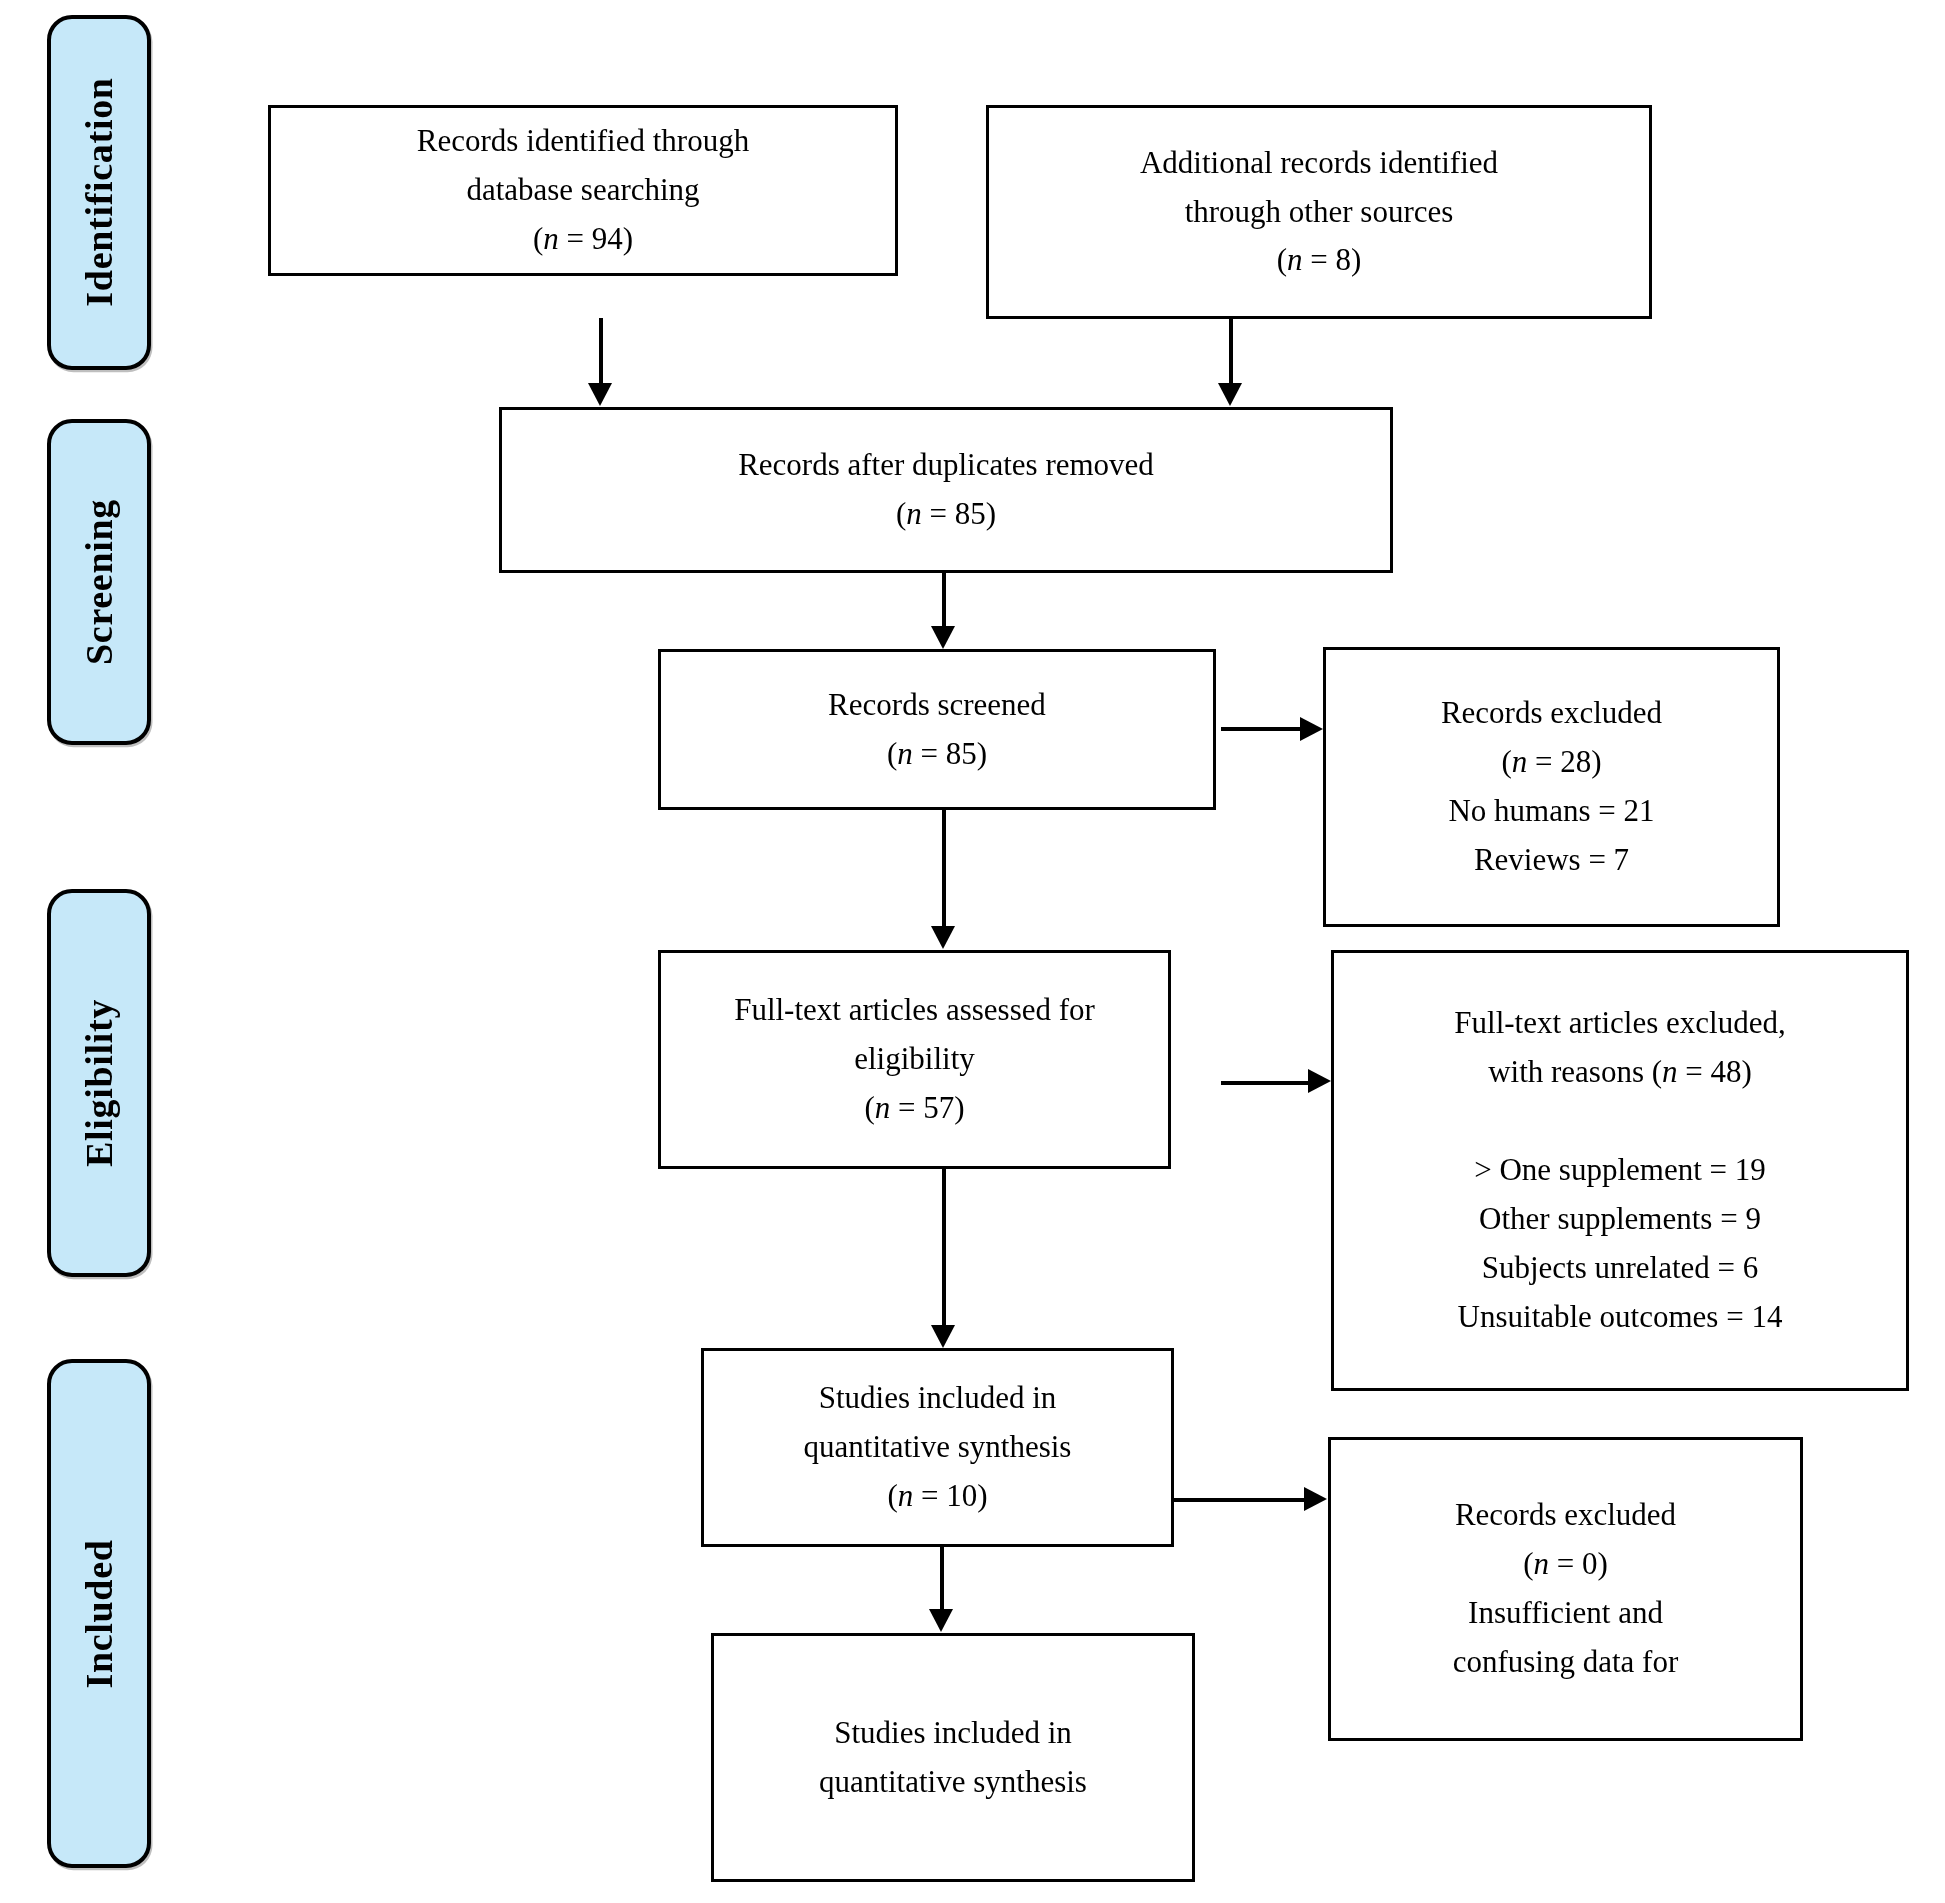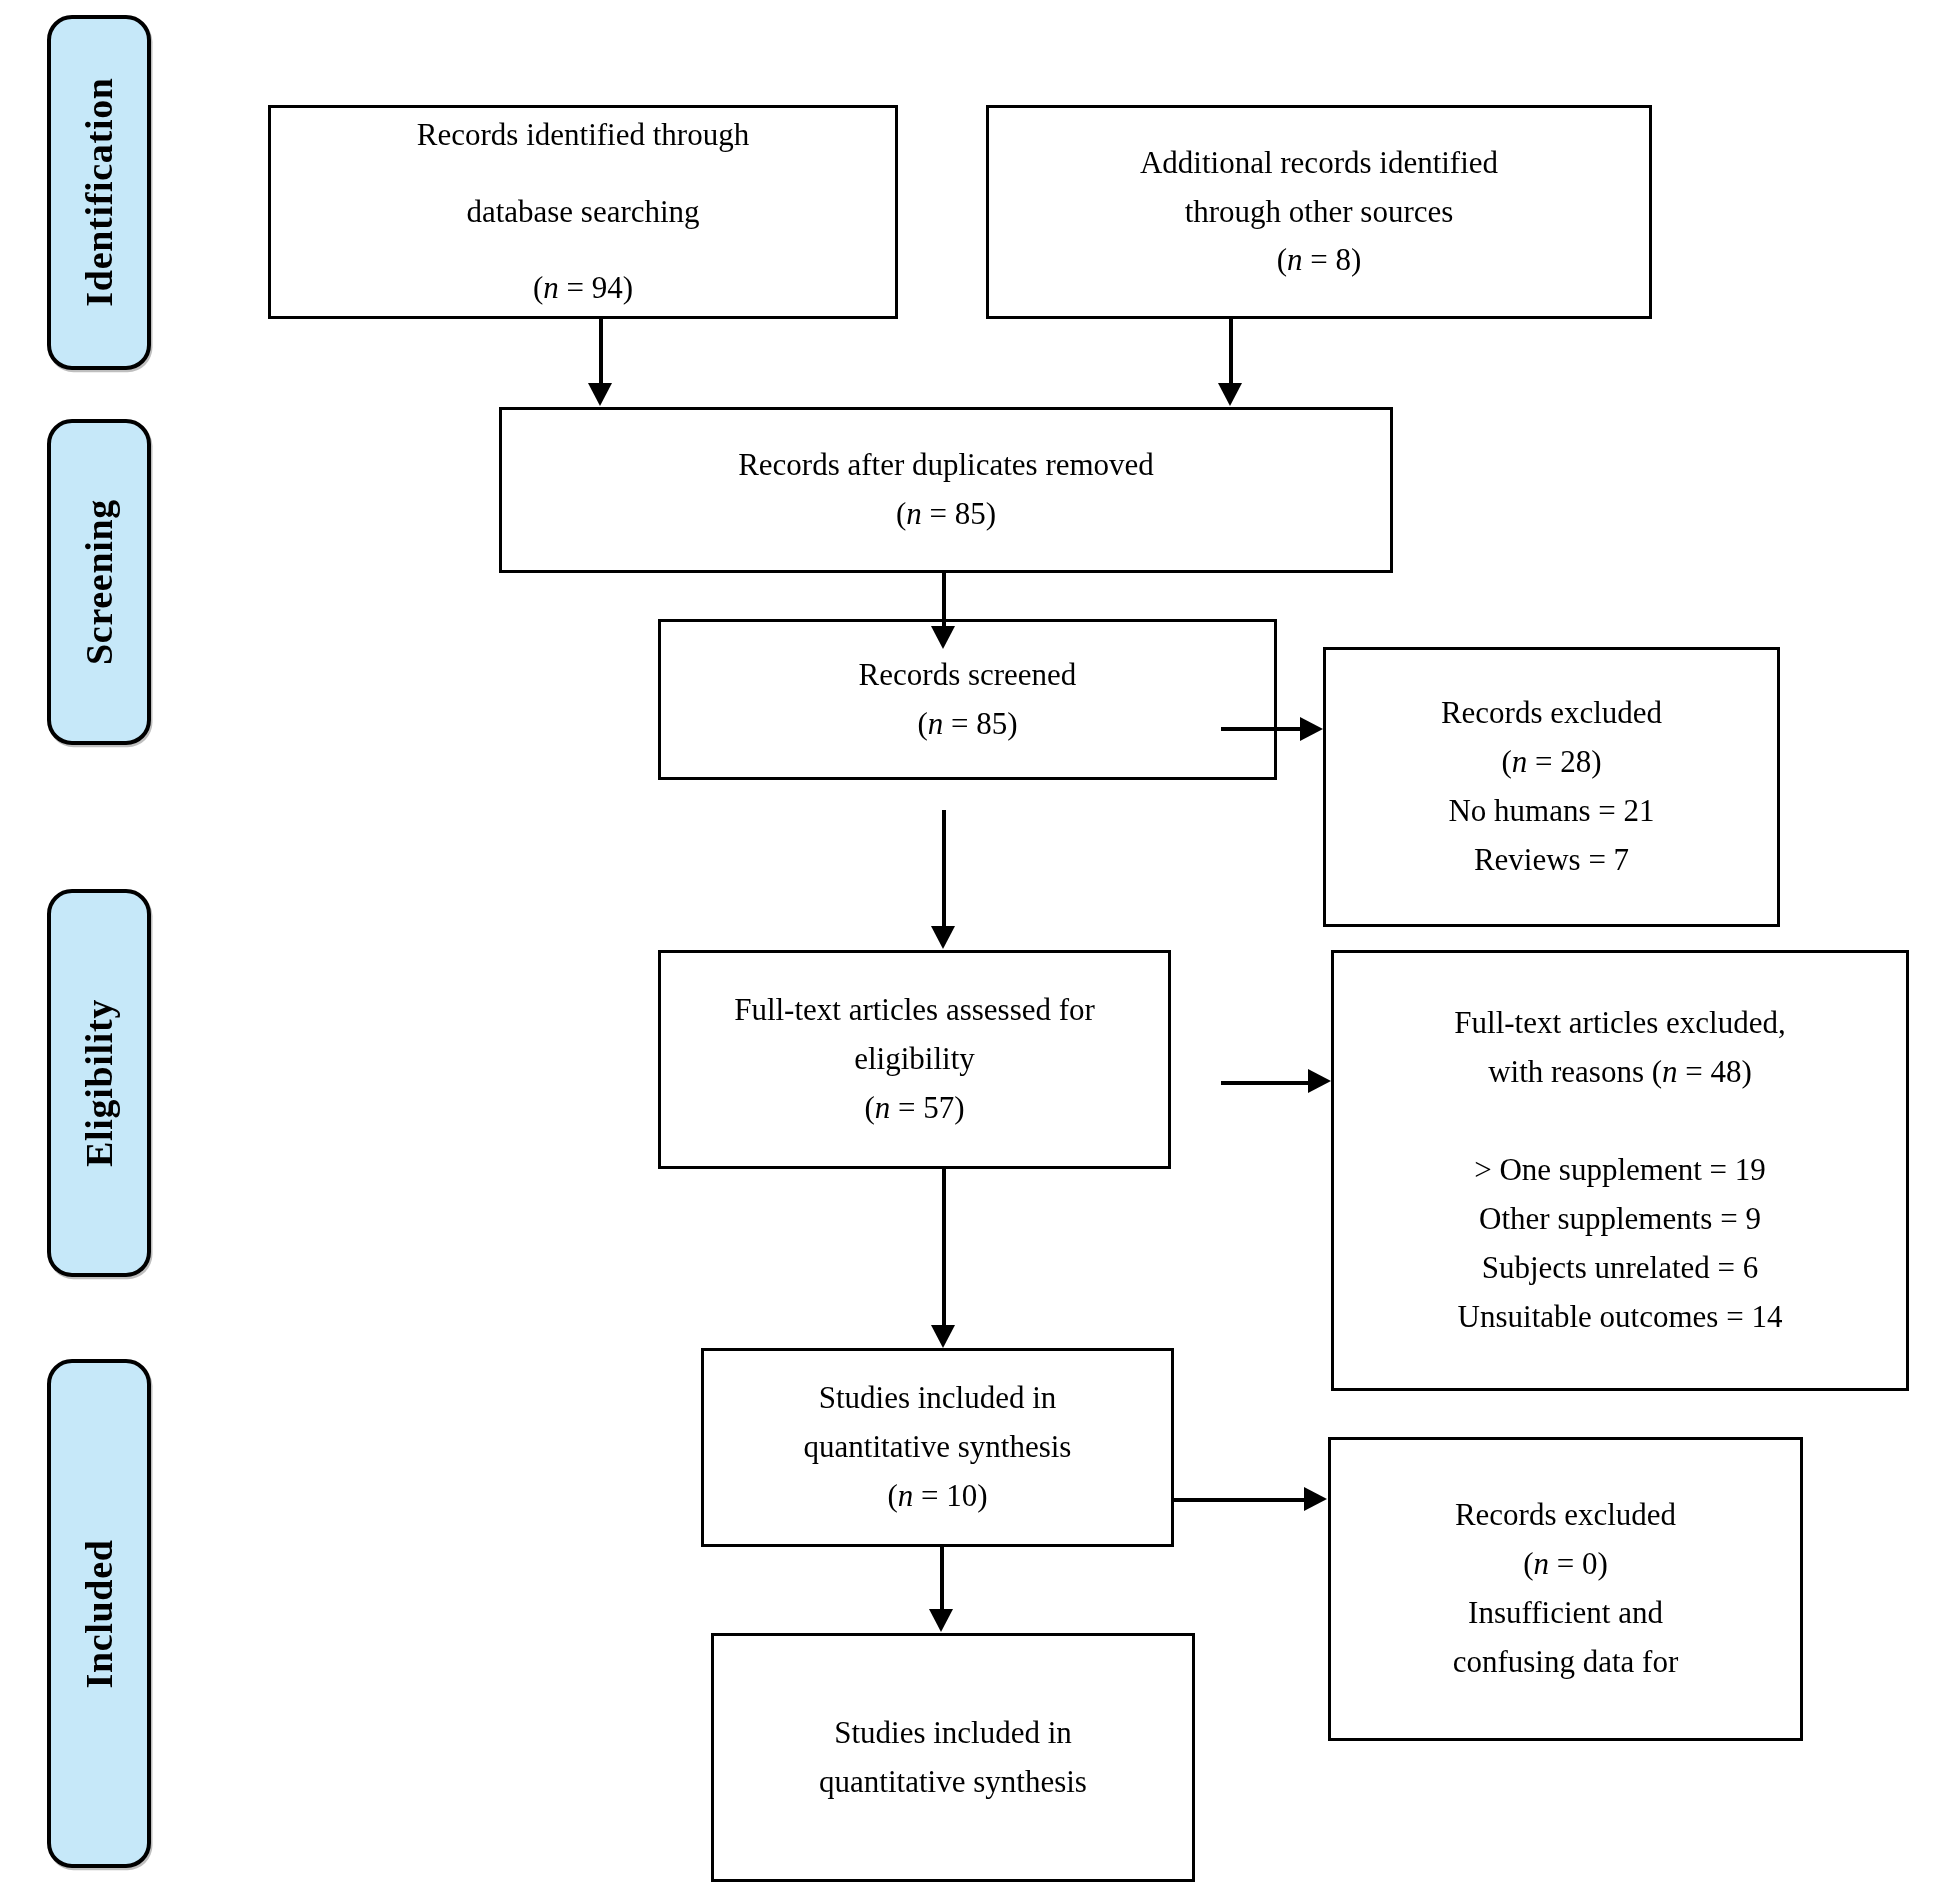--- a/index.html
+++ b/index.html
@@ -42,24 +42,24 @@
     display:flex;flex-direction:column;
     align-items:center;justify-content:center;
     text-align:center;
     font-size:31px;
     line-height:1.58;
   }
   .fbox .line{display:block;width:100%;}
   .fbox .line:empty::before{content:"\00a0";}
   .fbox i{font-style:italic;}
 
-  #box-1 {left:268px;top:105px;width:630px;height:214px;gap:28px;}
+  #box-1 {left:268px;top:105px;width:630px;height:171px;}
   #box-2 {left:986px;top:105px;width:666px;height:214px;}
   #box-3 {left:499px;top:407px;width:894px;height:166px;}
-  #box-4 {left:658px;top:619px;width:619px;height:161px;}
+  #box-4 {left:658px;top:649px;width:558px;height:161px;}
   #box-5 {left:1323px;top:647px;width:457px;height:280px;}
   #box-6 {left:658px;top:950px;width:513px;height:219px;}
   #box-7 {left:1331px;top:950px;width:578px;height:441px;}
   #box-8 {left:701px;top:1348px;width:473px;height:199px;}
   #box-9 {left:1328px;top:1437px;width:475px;height:304px;}
   #box-10{left:711px;top:1633px;width:484px;height:249px;}
 
   
   .shaft-v{position:absolute;width:3.7px;background:#000;}
   .shaft-h{position:absolute;height:3.7px;background:#000;}

